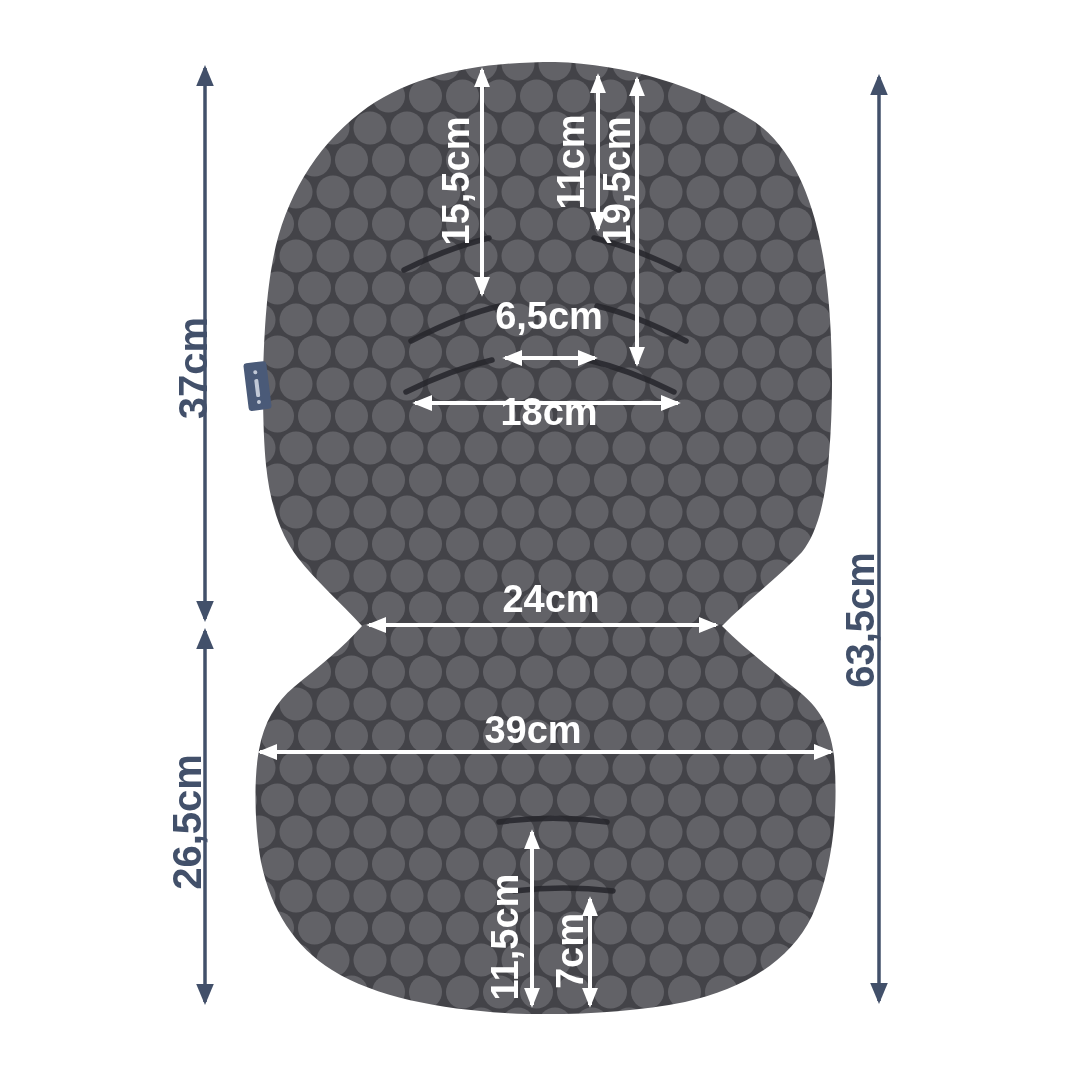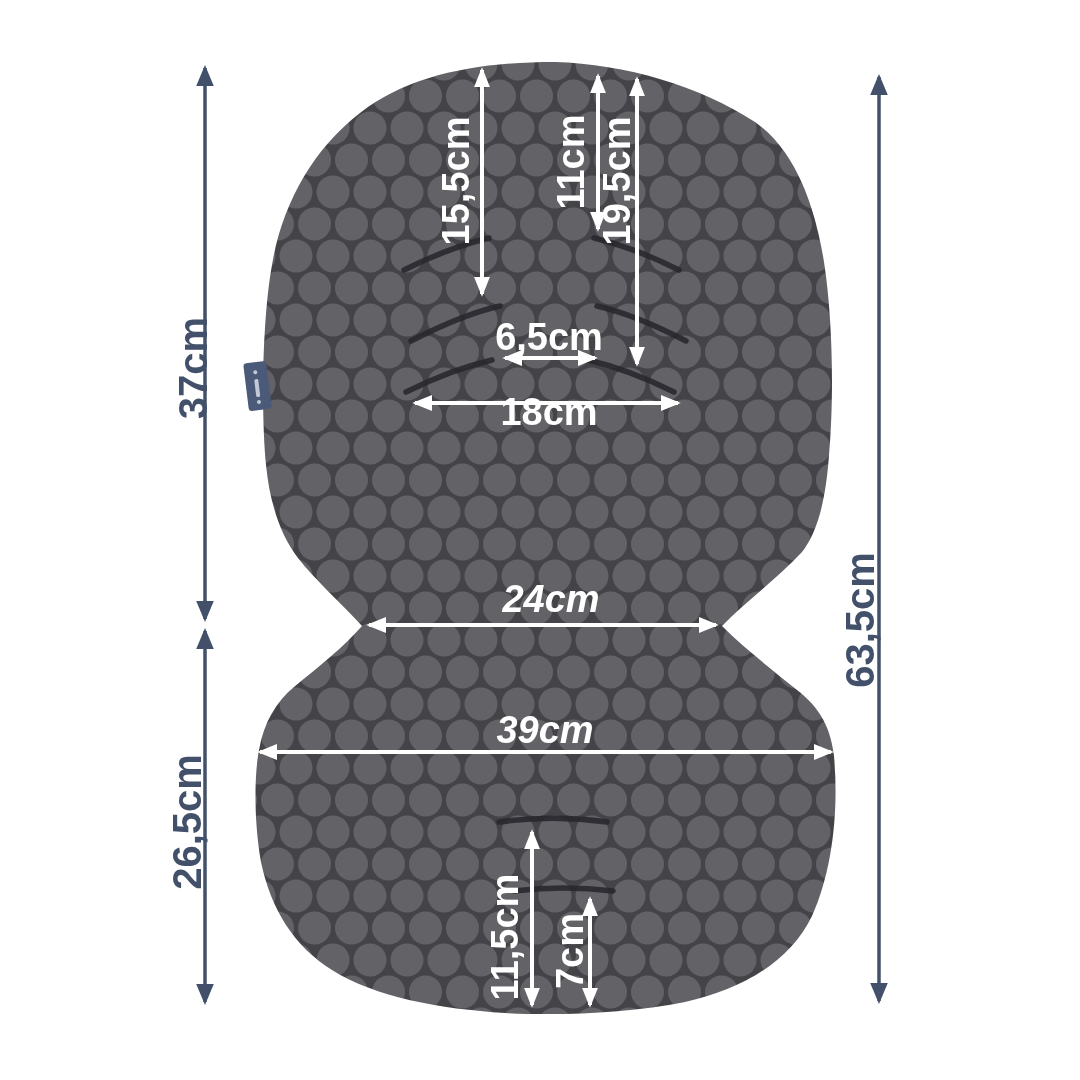--- a/index.html
+++ b/index.html
@@ -118,24 +118,24 @@
     <line class="wline" x1="590" y1="899" x2="590" y2="1005" marker-start="url(#mw)" marker-end="url(#mw)"></line>
 
     <line class="dline" x1="205" y1="68" x2="205" y2="619" marker-start="url(#md)" marker-end="url(#md)"></line>
     <line class="dline" x1="205" y1="631" x2="205" y2="1002" marker-start="url(#md)" marker-end="url(#md)"></line>
     <line class="dline" x1="879" y1="77" x2="879" y2="1001" marker-start="url(#md)" marker-end="url(#md)"></line>
   </svg>
 
   <div class="dim-label white rot" style="left:456px;top:181px;">15,5cm</div>
   <div class="dim-label white rot" style="left:571px;top:162px;">11cm</div>
   <div class="dim-label white rot" style="left:617px;top:181px;">19,5cm</div>
-  <div class="dim-label white" style="left:549px;top:337px;">6,5cm</div>
+  <div class="dim-label white" style="left:549px;top:316px;">6,5cm</div>
   <div class="dim-label white" style="left:549px;top:412px;">18cm</div>
-  <div class="dim-label white" style="left:551px;top:599px;font-style:italic;">24cm</div>
-  <div class="dim-label white" style="left:545px;top:730px;font-style:italic;">39cm</div>
+  <div class="dim-label white" style="left:551px;top:599px;">24cm</div>
+  <div class="dim-label white" style="left:533px;top:730px;">39cm</div>
   <div class="dim-label white rot" style="left:505px;top:937px;">11,5cm</div>
   <div class="dim-label white rot" style="left:570px;top:951px;">7cm</div>
 
   <div class="dim-label dark rot" style="left:193px;top:368px;">37cm</div>
   <div class="dim-label dark rot" style="left:187px;top:822px;">26,5cm</div>
   <div class="dim-label dark rot" style="left:860px;top:620px;">63,5cm</div>
 
 </div>
 
 </body></html>

